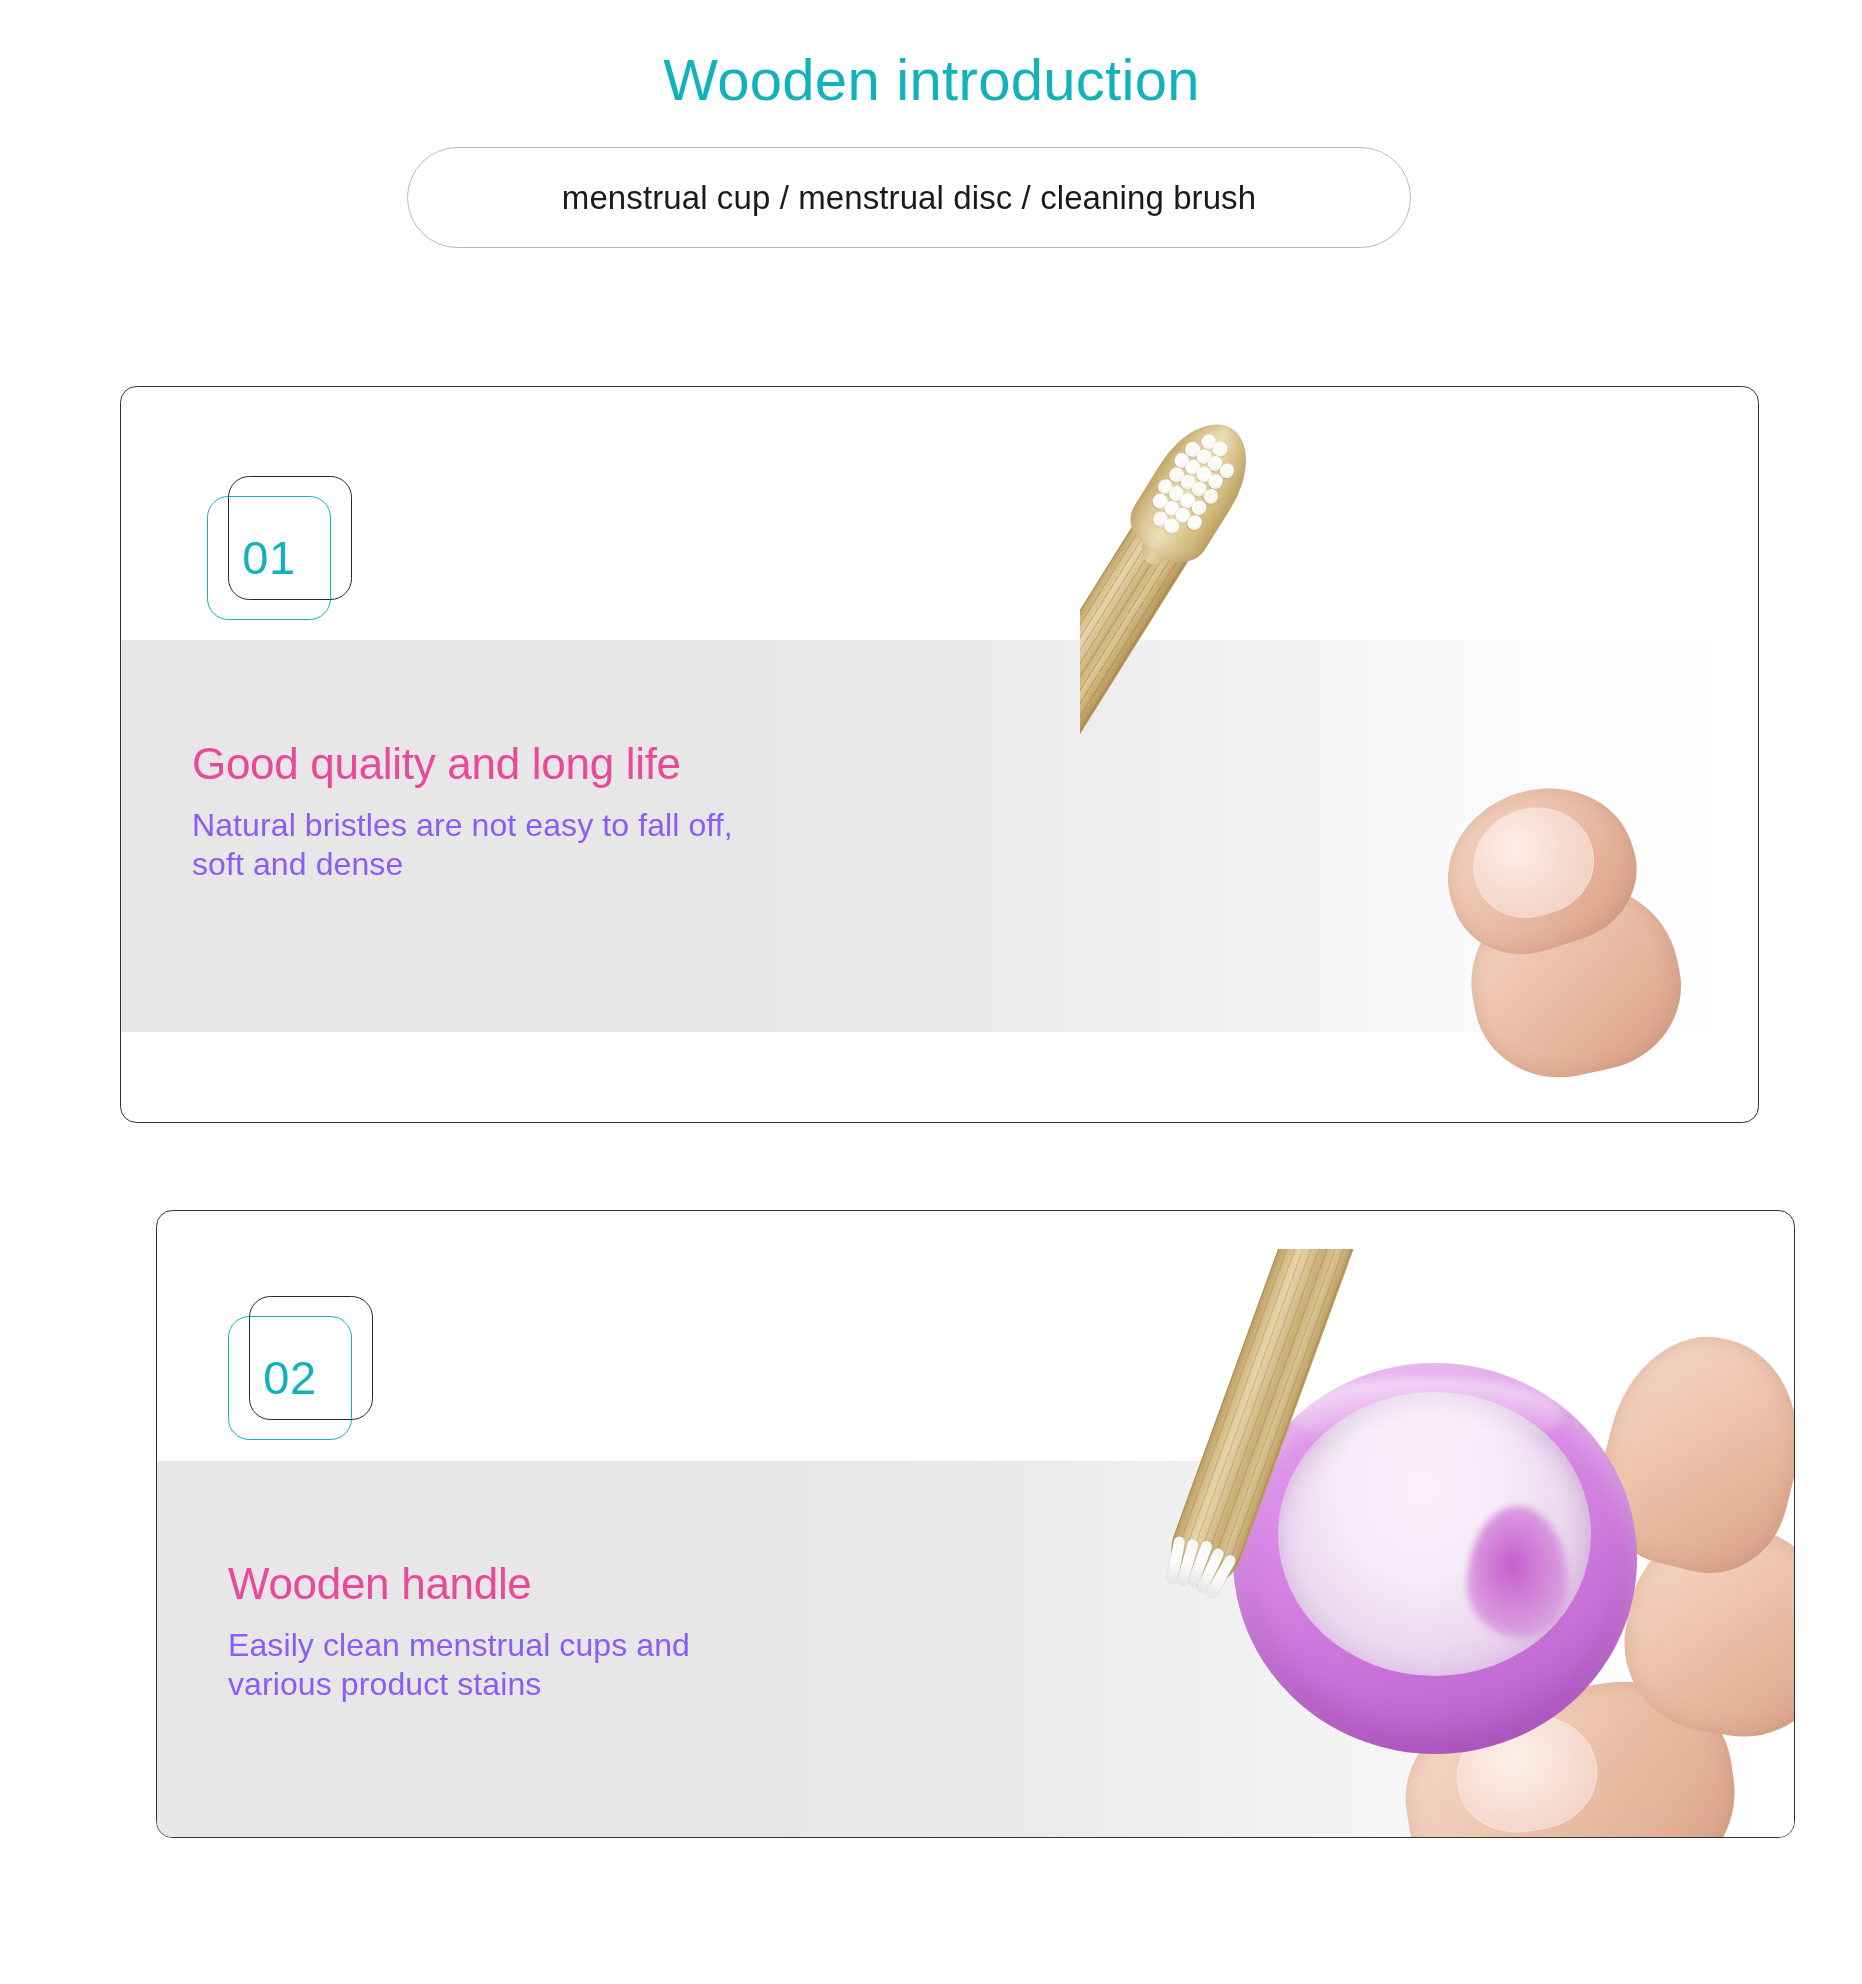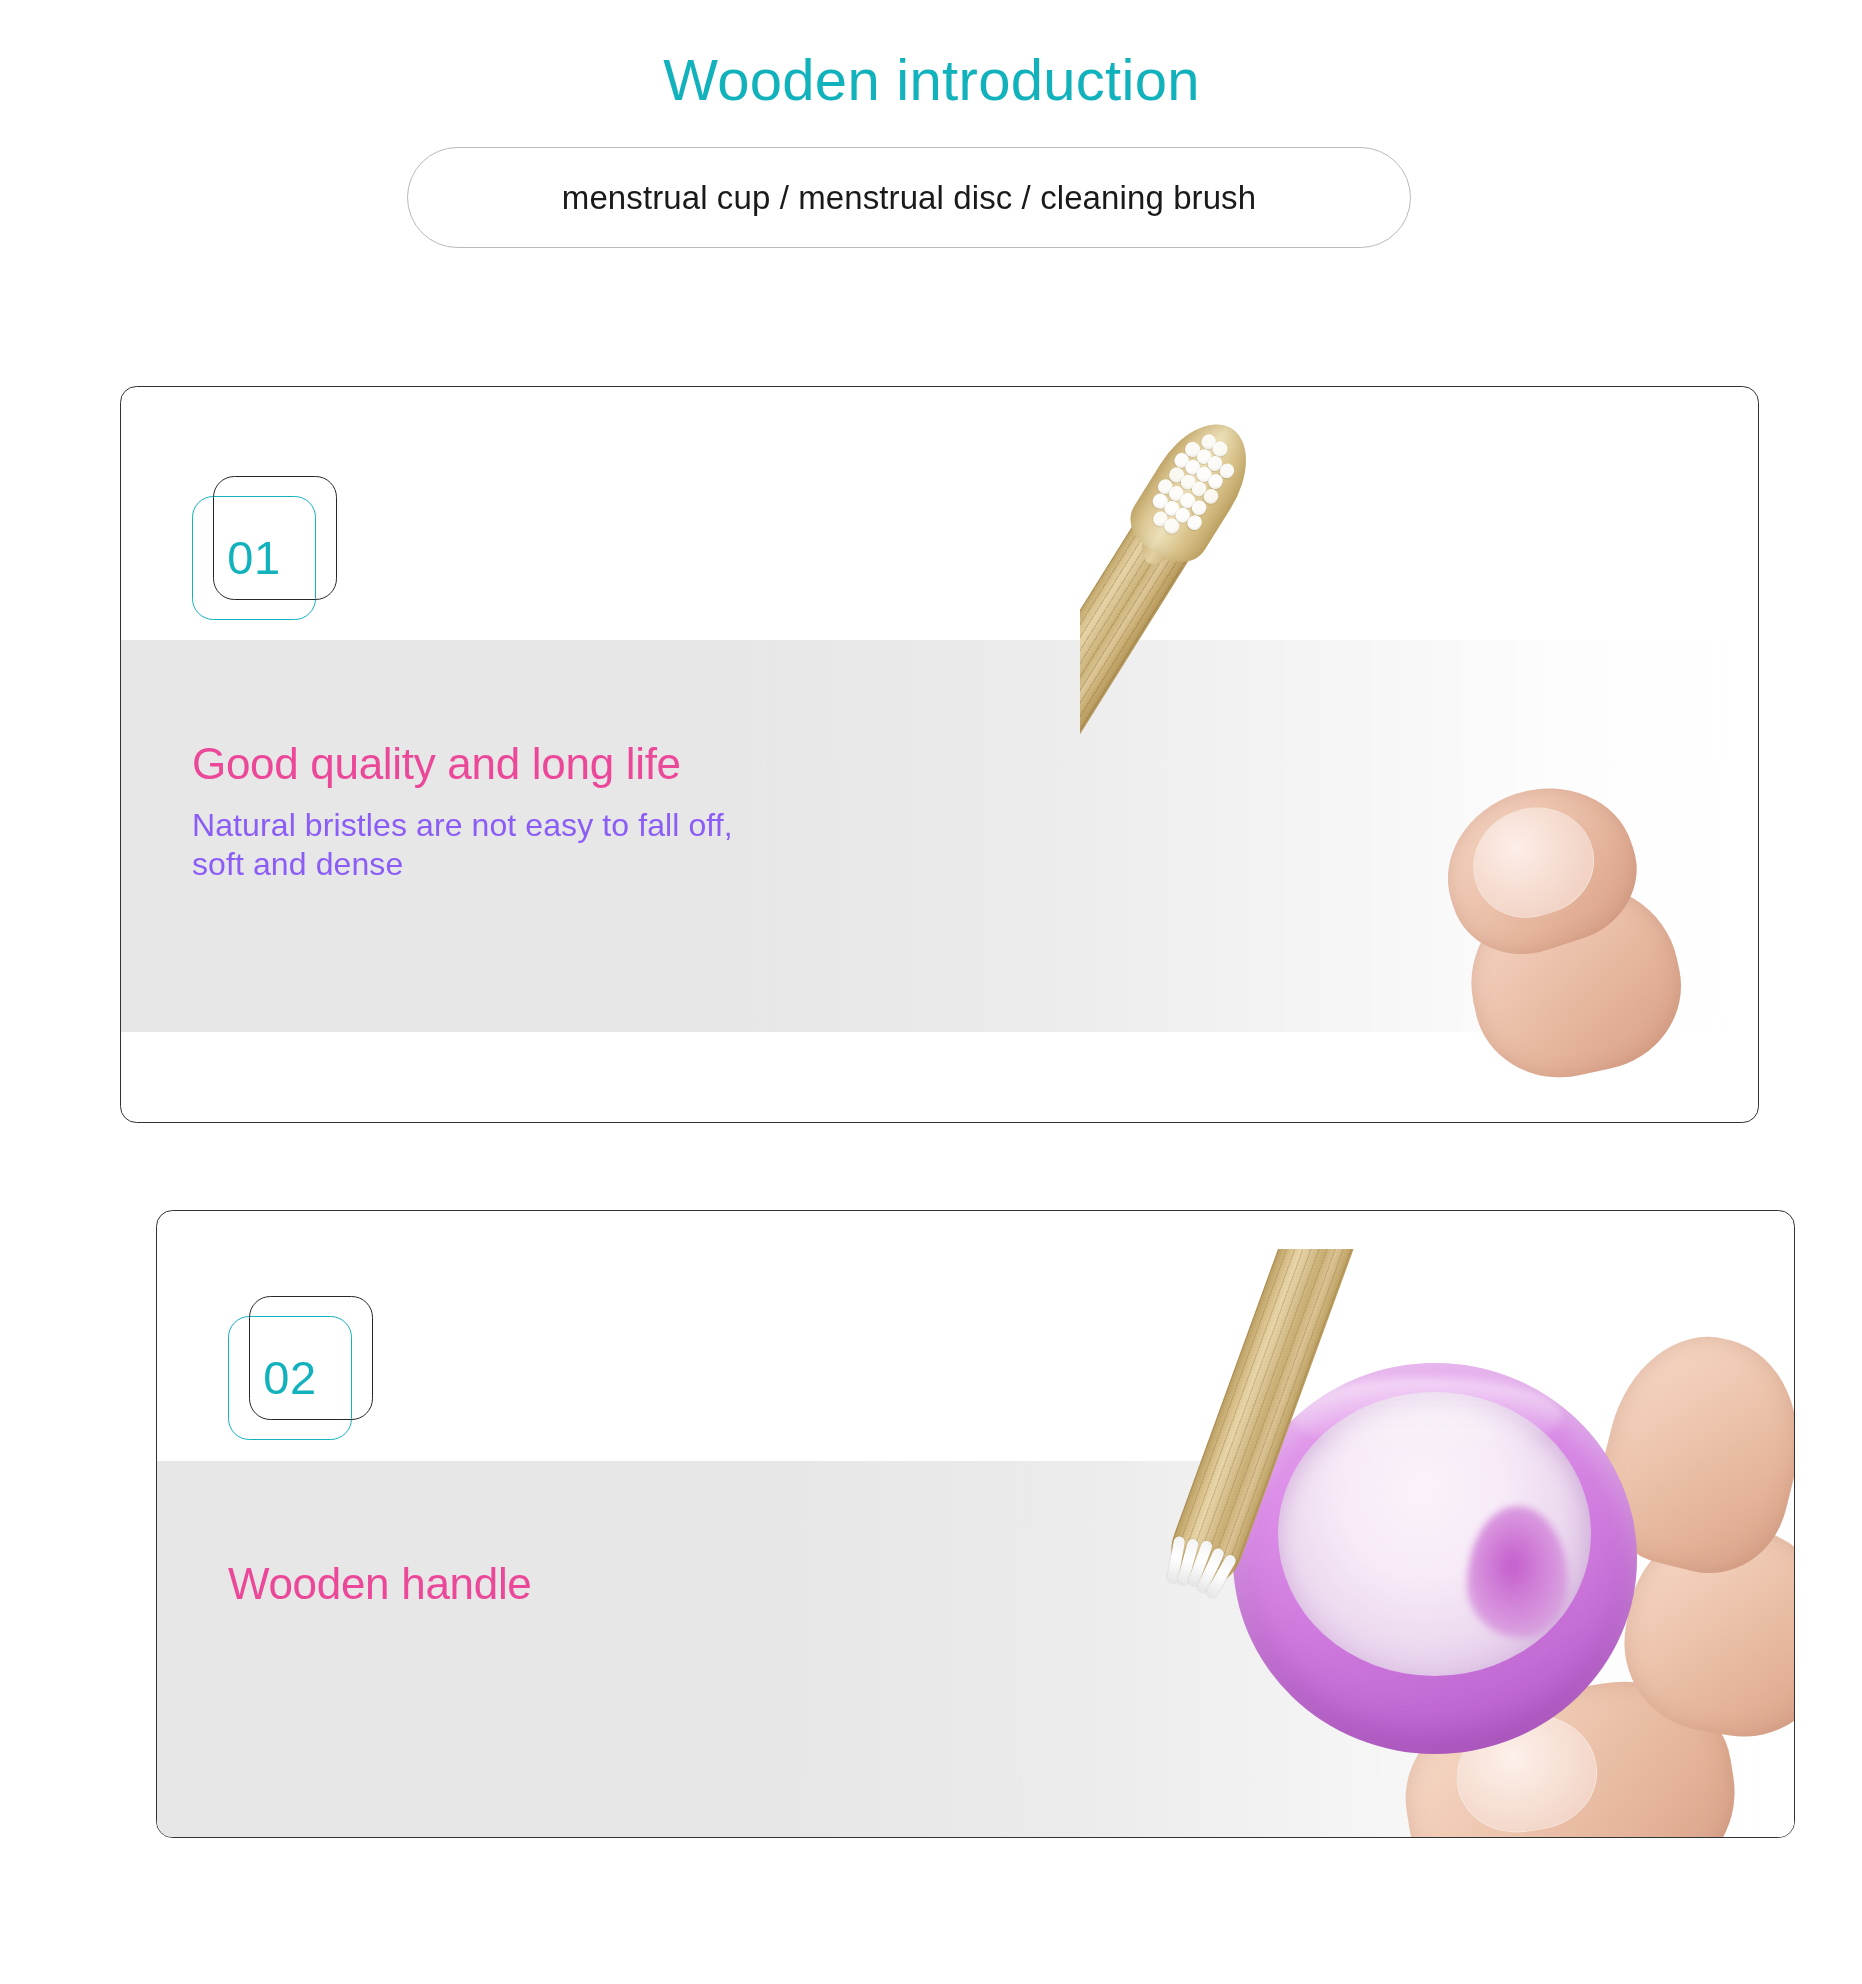--- a/index.html
+++ b/index.html
@@ -59,21 +59,21 @@
        #ffffff 100%);
   }
   #card-0 .info-band{top:253px;height:392px;}
   #card-1 .info-band{top:250px;height:389px;}
 
   
   .badge{
     position:absolute;
     width:145px;height:144px;
   }
-  #card-0 .badge{left:71px;top:89px;}
+  #card-0 .badge{left:86px;top:89px;}
   #card-1 .badge{left:71px;top:85px;}
 
   .badge-square{
     position:absolute;
     width:124px;height:124px;
     border-radius:21.4px;
     box-sizing:border-box;
     background:transparent;
   }
   .badge-square.dark{
@@ -353,20 +353,22 @@
   <div class="info-band"></div>
 
   <div class="badge">
     <div class="badge-square teal"></div>
     <div class="badge-square dark"></div>
     <div class="badge-number">02</div>
   </div>
 
   <div class="feature-text">
     <div class="feature-heading">Wooden handle</div>
+    <div class="feature-desc">Easily clean menstrual cups and
+various product stains</div>
   </div>
 
   <div class="photo" id="photo-1">
     <div class="hand2">
       <div class="finger-r fr-3"></div>
       <div class="finger-r fr-2"></div>
       <div class="finger-r fr-1"></div>
       <div class="nail-r nr-1"></div>
     </div>
     <div class="cup">

